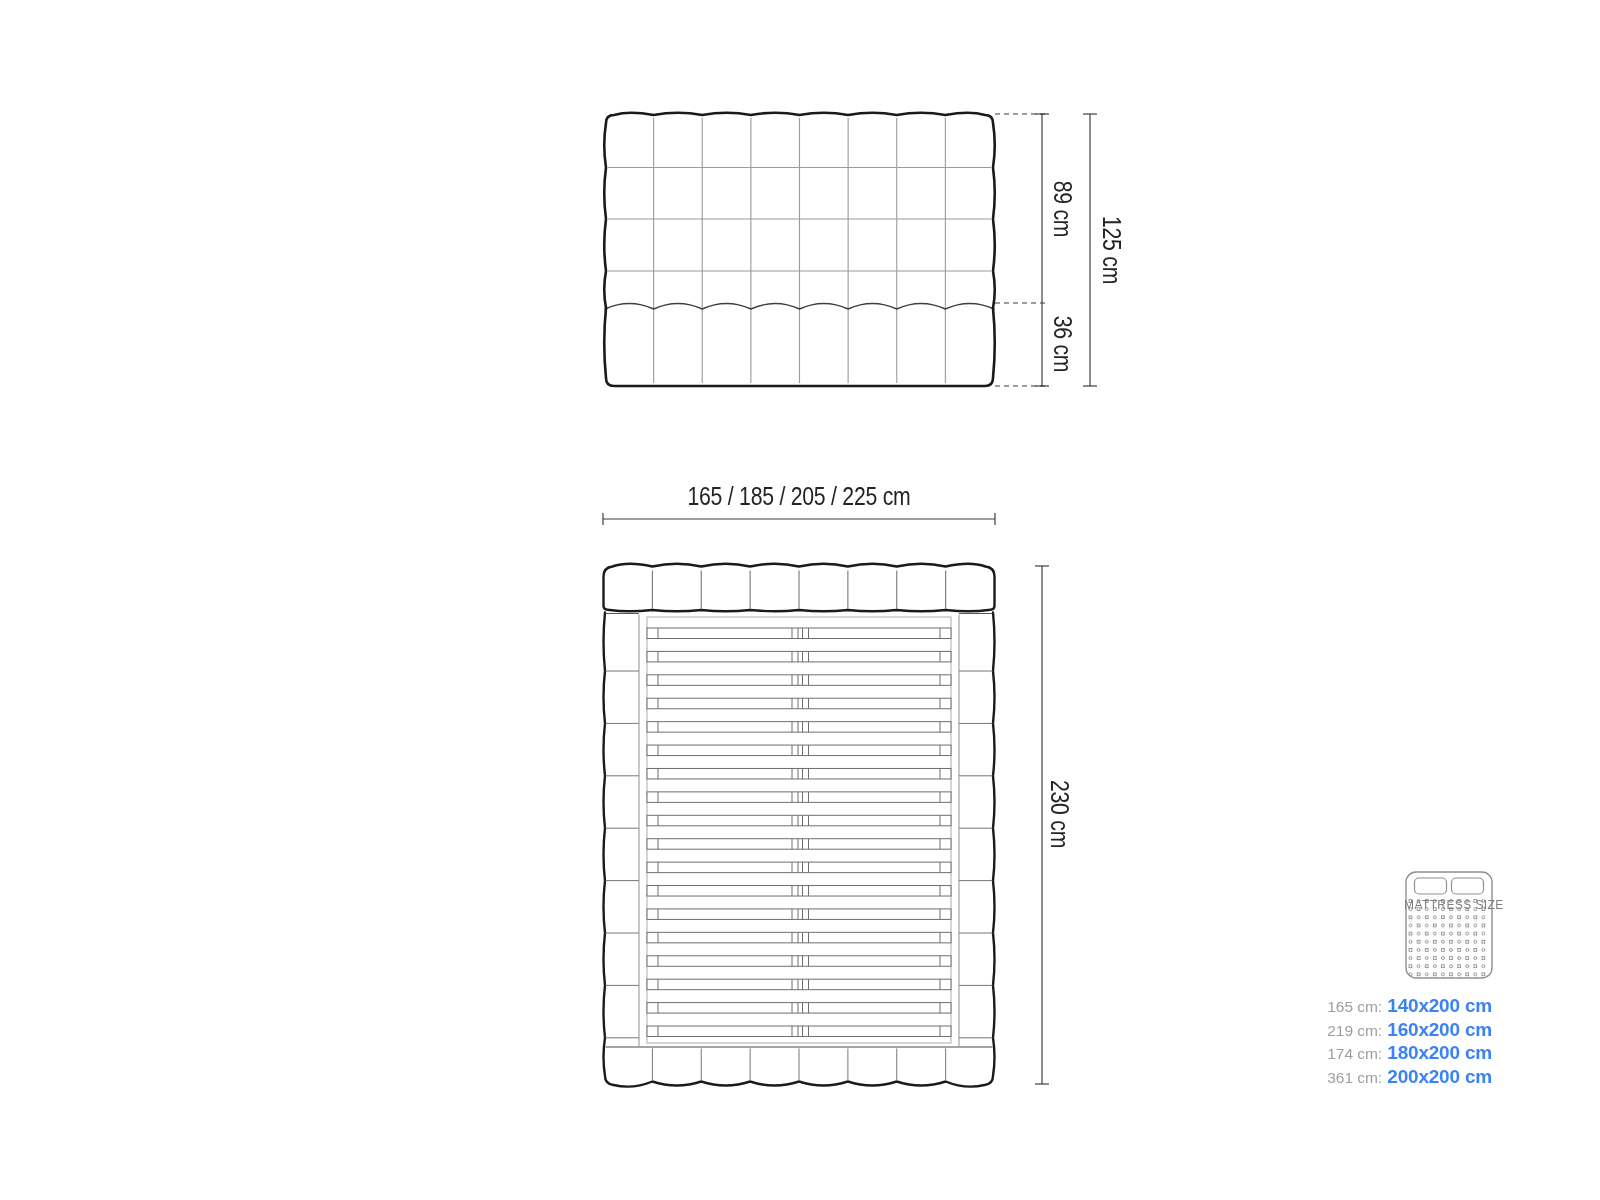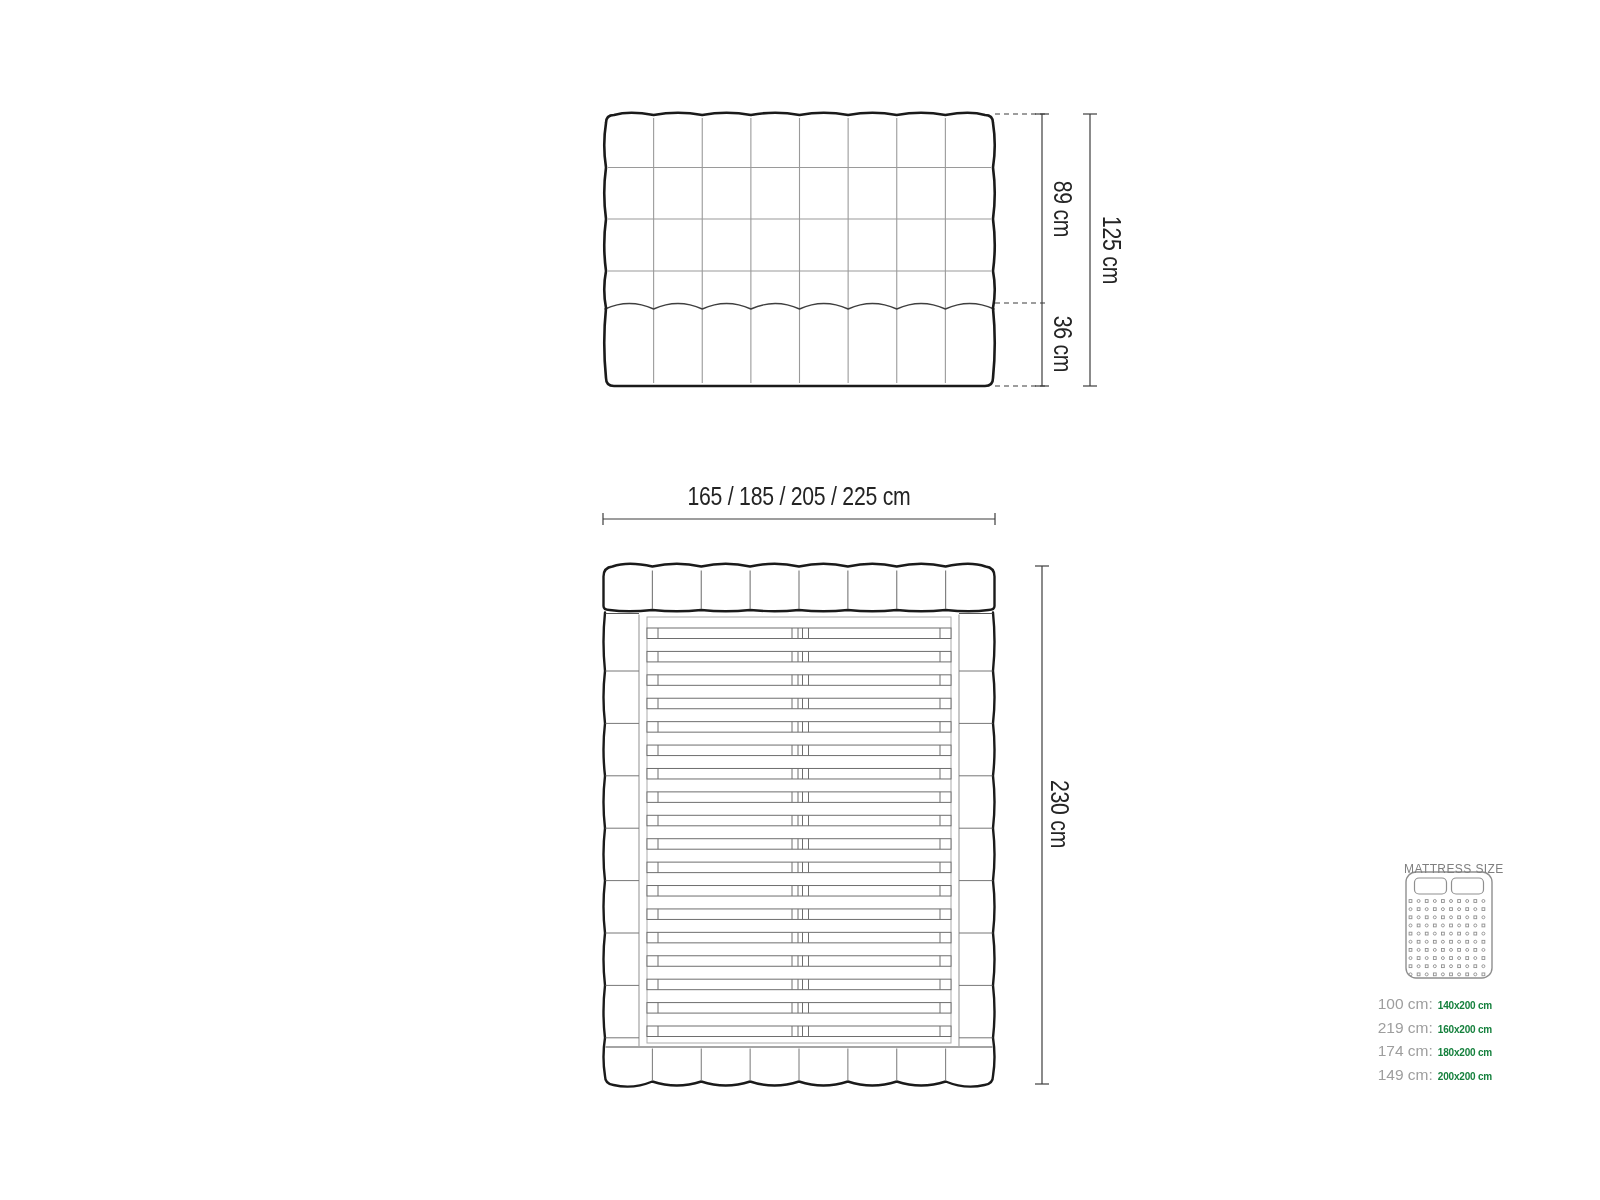--- a/index.html
+++ b/index.html
@@ -2,26 +2,26 @@
 <html><head>
 <meta charset="utf-8">
 <style>
   html,body{margin:0;padding:0;background:#ffffff;}
   .stage{position:relative;width:1600px;height:1200px;background:#fff;overflow:hidden;
          font-family:"Liberation Sans",sans-serif;}
   #art{position:absolute;left:0;top:0;}
   .dim{position:absolute;font-size:25px;color:#242424;white-space:nowrap;
        letter-spacing:-0.3px;transform:translate(-50%,-50%) scaleX(0.85);}
   .dim.rot{transform:translate(-50%,-50%) rotate(90deg) scaleX(0.85);}
-  .legend-title{position:absolute;left:1404px;top:862px;width:90px;text-align:center;
+  .legend-title{position:absolute;left:1404px;top:898px;width:90px;text-align:center;
        font-size:12px;color:#7f7f7f;letter-spacing:0.4px;white-space:nowrap;}
   .legend-rows{position:absolute;left:1310px;top:995px;width:182px;}
   .legend-row{display:flex;justify-content:flex-end;align-items:baseline;gap:5px;height:23.6px;}
   .lr-label{font-size:15.5px;color:#9e9e9e;}
-  .lr-value{font-size:10px;color:#15803d;font-weight:700;letter-spacing:-0.2px;}
+  .lr-value{font-size:19px;color:#3b82f6;font-weight:700;letter-spacing:-0.2px;}
 </style>
 </head>
 <body>
 
 <div class="stage">
 
   <svg id="art" width="1600" height="1200" viewBox="0 0 1600 1200">
       <g>
         <line x1="608" y1="167.5" x2="991" y2="167.5" stroke="#9a9a9a" stroke-width="1.1" fill="none"></line>
         <line x1="608" y1="219" x2="991" y2="219" stroke="#9a9a9a" stroke-width="1.1" fill="none"></line>
@@ -337,30 +337,30 @@
   <div class="dim rot" style="left:1062px;top:344px">36 cm</div>
 
   <div class="dim rot" style="left:1111px;top:250px">125 cm</div>
 
   <div class="dim rot" style="left:1059px;top:814px">230 cm</div>
 
   <div class="legend">
     <div class="legend-title">MATTRESS SIZE</div>
     <div class="legend-rows">
       <div class="legend-row">
-        <span class="lr-label">100 cm:</span>
+        <span class="lr-label">165 cm:</span>
         <span class="lr-value">140x200 cm</span>
       </div>
       <div class="legend-row">
         <span class="lr-label">219 cm:</span>
         <span class="lr-value">160x200 cm</span>
       </div>
       <div class="legend-row">
         <span class="lr-label">174 cm:</span>
         <span class="lr-value">180x200 cm</span>
       </div>
       <div class="legend-row">
-        <span class="lr-label">149 cm:</span>
+        <span class="lr-label">361 cm:</span>
         <span class="lr-value">200x200 cm</span>
       </div>
     </div>
   </div>
 </div>
 
 </body></html>

